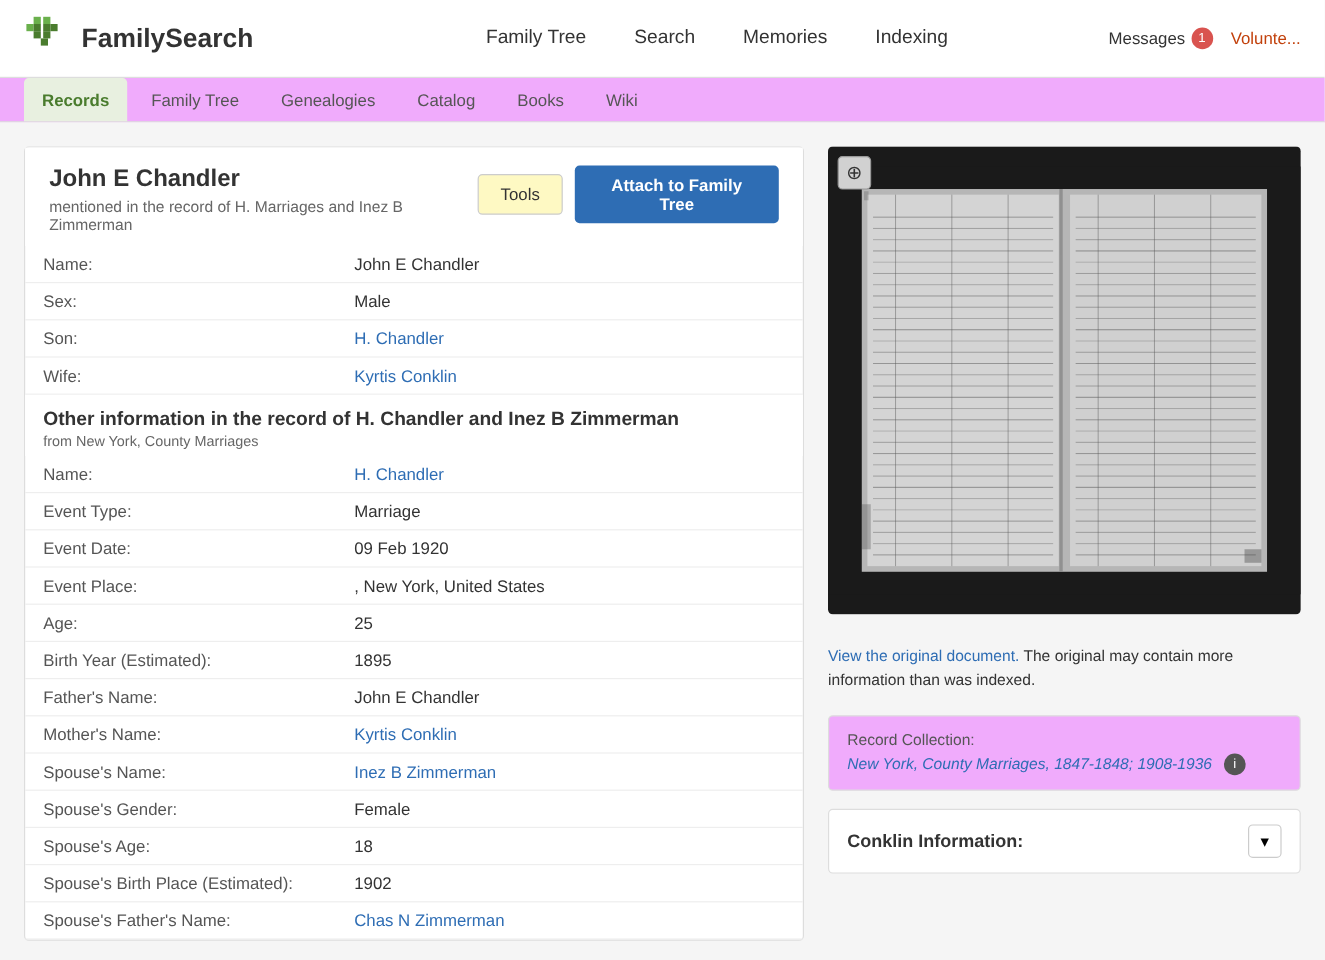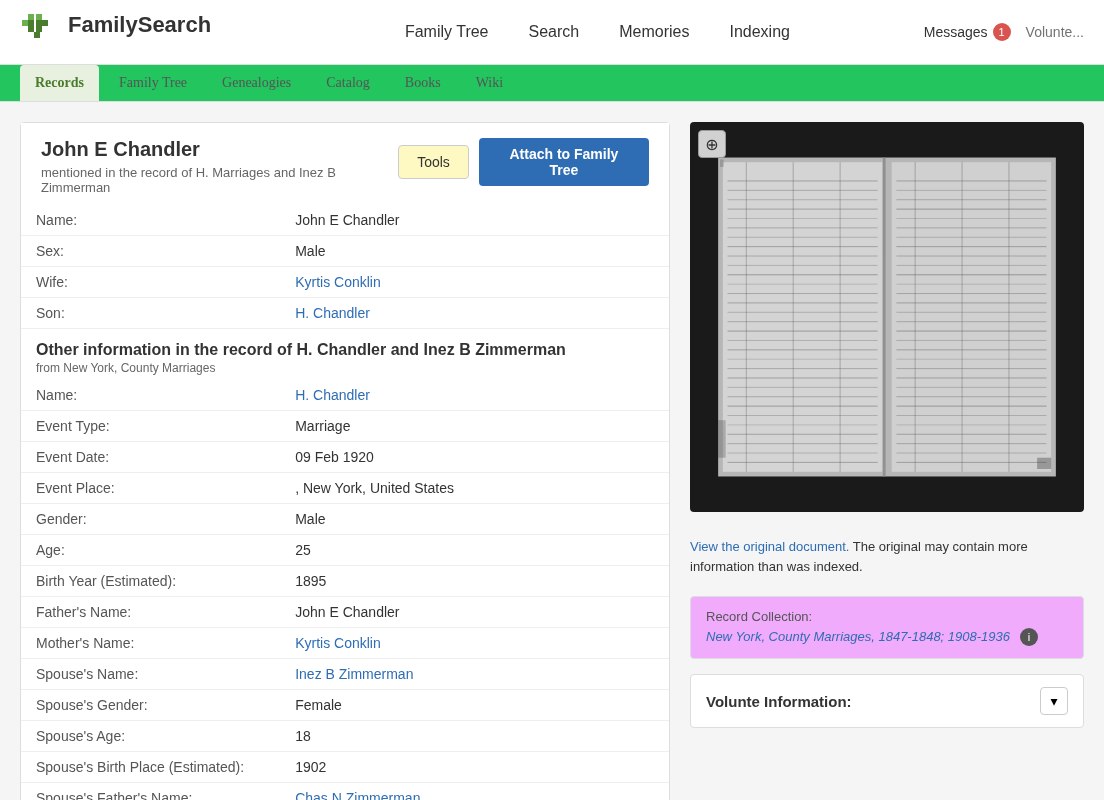--- a/index.html
+++ b/index.html
@@ -9,21 +9,21 @@
     .top-bar {
       background: #fff;
       border-bottom: 1px solid #ddd;
       display: flex;
       align-items: center;
       padding: 0 20px;
       height: 65px;
     }
     .logo {
       display: flex;
-      align-items: flex-start;
+      align-items: center;
       margin-right: 60px;
     }
     .logo-icon {
       width: 40px;
       height: 40px;
       margin-right: 8px;
     }
     .logo-text {
       color: #4a7c2e;
       font-size: 22px;
@@ -61,32 +61,31 @@
       border-radius: 50%;
       width: 18px;
       height: 18px;
       font-size: 11px;
       display: flex;
       align-items: center;
       justify-content: center;
     }
     .volunteer-text {
       font-size: 14px;
-      color: #737373;
+      color: #c2410c;
       text-align: right;
     }
 
     
     .sub-nav {
-      background: #22c55e;
+      background: #f0abfc;
       border-bottom: 1px solid #ddd;
       display: flex;
       padding: 0 20px;
       gap: 5px;
-      font-family: Liberation Serif, serif;
     }
     .sub-nav a {
       text-decoration: none;
       color: #555;
       font-size: 14px;
       padding: 10px 15px;
       display: block;
     }
     .sub-nav a.active {
       background: #e8f0e0;
@@ -377,26 +376,26 @@
       <tbody id="primary-rows">
           <tr>
             <td>Name:</td>
             <td>John E Chandler</td>
           </tr>
           <tr>
             <td>Sex:</td>
             <td>Male</td>
           </tr>
           <tr>
+            <td>Son:</td>
+            <td><a href="#">H. Chandler</a></td>
+          </tr>
+          <tr>
             <td>Wife:</td>
             <td><a href="#">Kyrtis Conklin</a></td>
-          </tr>
-          <tr>
-            <td>Son:</td>
-            <td><a href="#">H. Chandler</a></td>
           </tr>
         </tbody>
     </table>
 
     <div class="section-header">
       <h3>Other information in the record of H. Chandler and Inez B Zimmerman</h3>
       <p>from New York, County Marriages</p>
     </div>
 
     <table class="info-table">
@@ -409,24 +408,20 @@
             <td>Event Type:</td>
             <td>Marriage</td>
           </tr>
           <tr>
             <td>Event Date:</td>
             <td>09 Feb 1920</td>
           </tr>
           <tr>
             <td>Event Place:</td>
             <td>, New York, United States</td>
-          </tr>
-          <tr>
-            <td>Gender:</td>
-            <td>Male</td>
           </tr>
           <tr>
             <td>Age:</td>
             <td>25</td>
           </tr>
           <tr>
             <td>Birth Year (Estimated):</td>
             <td>1895</td>
           </tr>
           <tr>
@@ -558,19 +553,19 @@
     </div>
 
     <div class="record-collection-box">
       <div class="record-collection-label">Record Collection:</div>
       <a href="#" class="record-collection-link">New York, County Marriages, 1847-1848; 1908-1936</a>
       <span class="info-icon">i</span>
     </div>
 
     <div class="doc-info-box">
       <div class="doc-info-header">
-        <span>Volunte Information:</span>
+        <span>Conklin Information:</span>
         <button class="chevron-btn">▾</button>
       </div>
     </div>
 
   </div>
 </div>
 
 </body></html>

